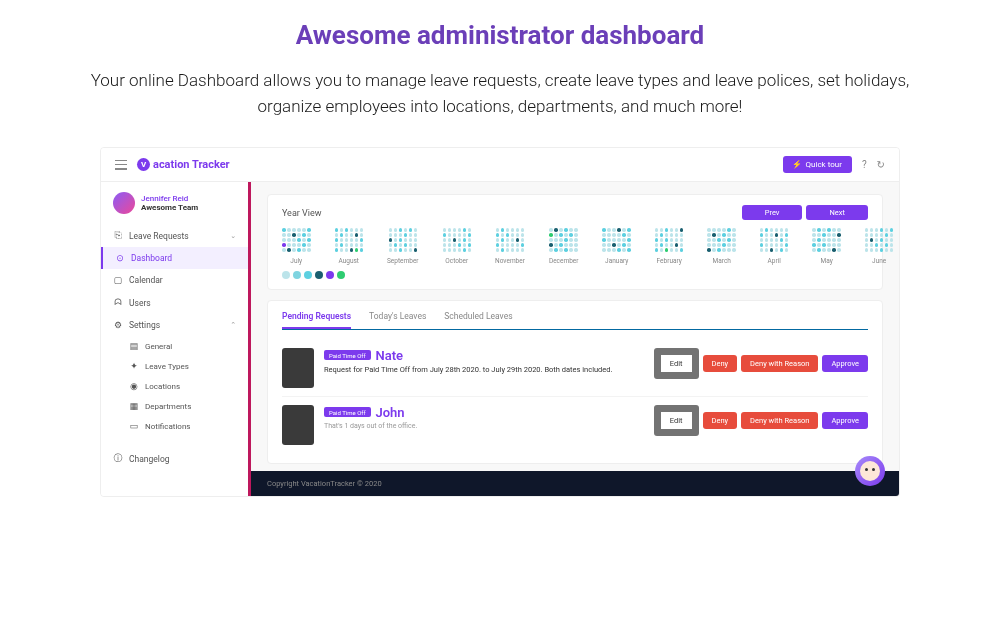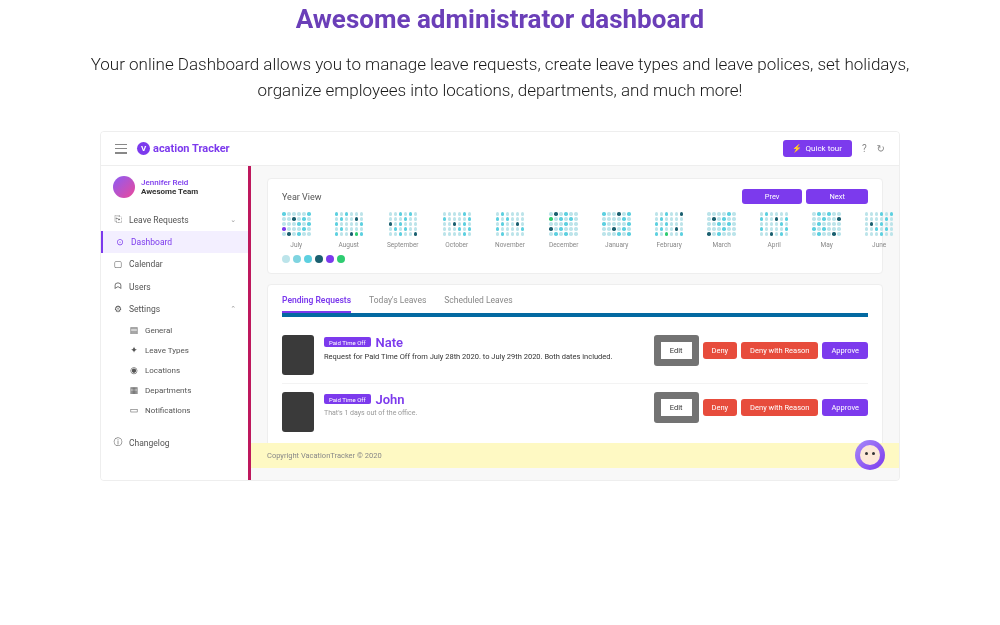--- a/index.html
+++ b/index.html
@@ -1,17 +1,17 @@
 <!DOCTYPE html>
 <html><head>
 <meta charset="utf-8">
 <style>
 *{box-sizing:border-box;margin:0;padding:0;font-family:-apple-system,BlinkMacSystemFont,'Segoe UI',Roboto,sans-serif}
 body{background:#fff;width:1000px;height:625px;overflow:hidden}
-.hero{text-align:center;padding:4px 80px 10px}
+.hero{text-align:center;padding:20px 80px 10px}
 .hero h1{color:#6b3fb8;font-size:26px;font-weight:700;margin-bottom:18px}
 .hero p{color:#1a1a1a;font-size:17px;line-height:1.5;font-weight:300}
 .app{margin:18px 100px 0;background:#fafafa;border:1px solid #eee;border-radius:4px;font-size:9px;height:350px;position:relative;overflow:hidden}
 .topbar{display:flex;align-items:center;justify-content:space-between;padding:8px 14px;background:#fff;border-bottom:1px solid #eee}
 .topbar-left{display:flex;align-items:center;gap:10px}
 .menu-icon{width:12px;height:10px;display:flex;flex-direction:column;justify-content:space-between;cursor:pointer}
 .menu-icon span{height:1.5px;background:#888;display:block}
 .logo{display:flex;align-items:center;gap:3px;color:#7c3aed;font-weight:700;font-size:11px}
 .logo-mark{width:13px;height:13px;background:#7c3aed;border-radius:50%;display:flex;align-items:center;justify-content:center;color:#fff;font-size:8px;font-weight:700}
 .topbar-right{display:flex;align-items:center;gap:10px}
@@ -39,37 +39,37 @@
 .month{flex:1;display:flex;flex-direction:column;align-items:center;gap:2px}
 .dots{display:grid;grid-template-columns:repeat(6,3.5px);grid-template-rows:repeat(5,3.5px);gap:1.5px}
 .dot{width:3.5px;height:3.5px;border-radius:50%;background:#bce4ea}
 .dot.t{background:#5dd0e0}
 .dot.p{background:#7c3aed}
 .dot.g{background:#2ecc71}
 .dot.d{background:#1a5f6f}
 .month-label{font-size:6.5px;color:#888;margin-top:3px}
 .legend{display:flex;gap:3px;margin-top:6px}
 .legend-dot{width:8px;height:8px;border-radius:50%}
-.tabs{display:flex;gap:18px;border-bottom:4px solid #0369a1;margin-bottom:10px}
+.tabs{display:flex;gap:18px;border-bottom:1px solid #0369a1;margin-bottom:10px}
 .tab{font-size:8.5px;color:#888;padding-bottom:6px;cursor:pointer}
 .tab.active{color:#7c3aed;font-weight:600;border-bottom:2px solid #7c3aed}
 .request{display:flex;align-items:flex-start;gap:10px;padding:8px 0;border-bottom:1px solid #f3f3f3}
 .request:last-child{border-bottom:none}
 .req-avatar{width:32px;height:40px;background:#3a3a3a;border-radius:3px;flex-shrink:0}
 .req-body{flex:1}
 .req-head{display:flex;align-items:center;gap:5px;margin-bottom:2px}
 .badge{background:#7c3aed;color:#fff;font-size:6px;padding:1.5px 5px;border-radius:2px}
 .req-name{color:#7c3aed;font-size:13px;font-weight:600}
 .req-desc{font-size:7.5px;color:#333;line-height:1.3;margin-bottom:2px}
 .req-note{font-size:7px;color:#999}
 .req-actions{display:flex;gap:4px;align-items:center;flex-shrink:0}
 .btn-edit{background:#fff;border:7px solid #737373;color:#333;padding:4px 9px;border-radius:3px;font-size:7.5px;cursor:pointer}
 .btn-deny{background:#e74c3c;color:#fff;padding:4px 9px;border-radius:3px;font-size:7.5px;cursor:pointer}
 .btn-approve{background:#7c3aed;color:#fff;padding:4px 9px;border-radius:3px;font-size:7.5px;cursor:pointer}
-.footer{position:absolute;bottom:12px;left:150px;right:0;padding:8px 16px;font-size:7.5px;color:#888;background:#fef9c3}
+.footer{position:absolute;bottom:0;left:150px;right:0;padding:8px 16px;font-size:7.5px;color:#888;background:#0f172a}
 .chat-bubble{position:absolute;bottom:10px;right:14px;width:30px;height:30px;border-radius:50%;background:linear-gradient(135deg,#a78bfa,#7c3aed);display:flex;align-items:center;justify-content:center;cursor:pointer}
 .chat-face{width:20px;height:20px;border-radius:50%;background:#fde8d8;position:relative}
 .chat-face::before,.chat-face::after{content:'';position:absolute;width:3px;height:3px;background:#333;border-radius:50%;top:7px}
 .chat-face::before{left:5px}.chat-face::after{right:5px}
 </style>
 </head>
 <body>
 
 <div class="hero">
   <h1>Awesome administrator dashboard</h1>

